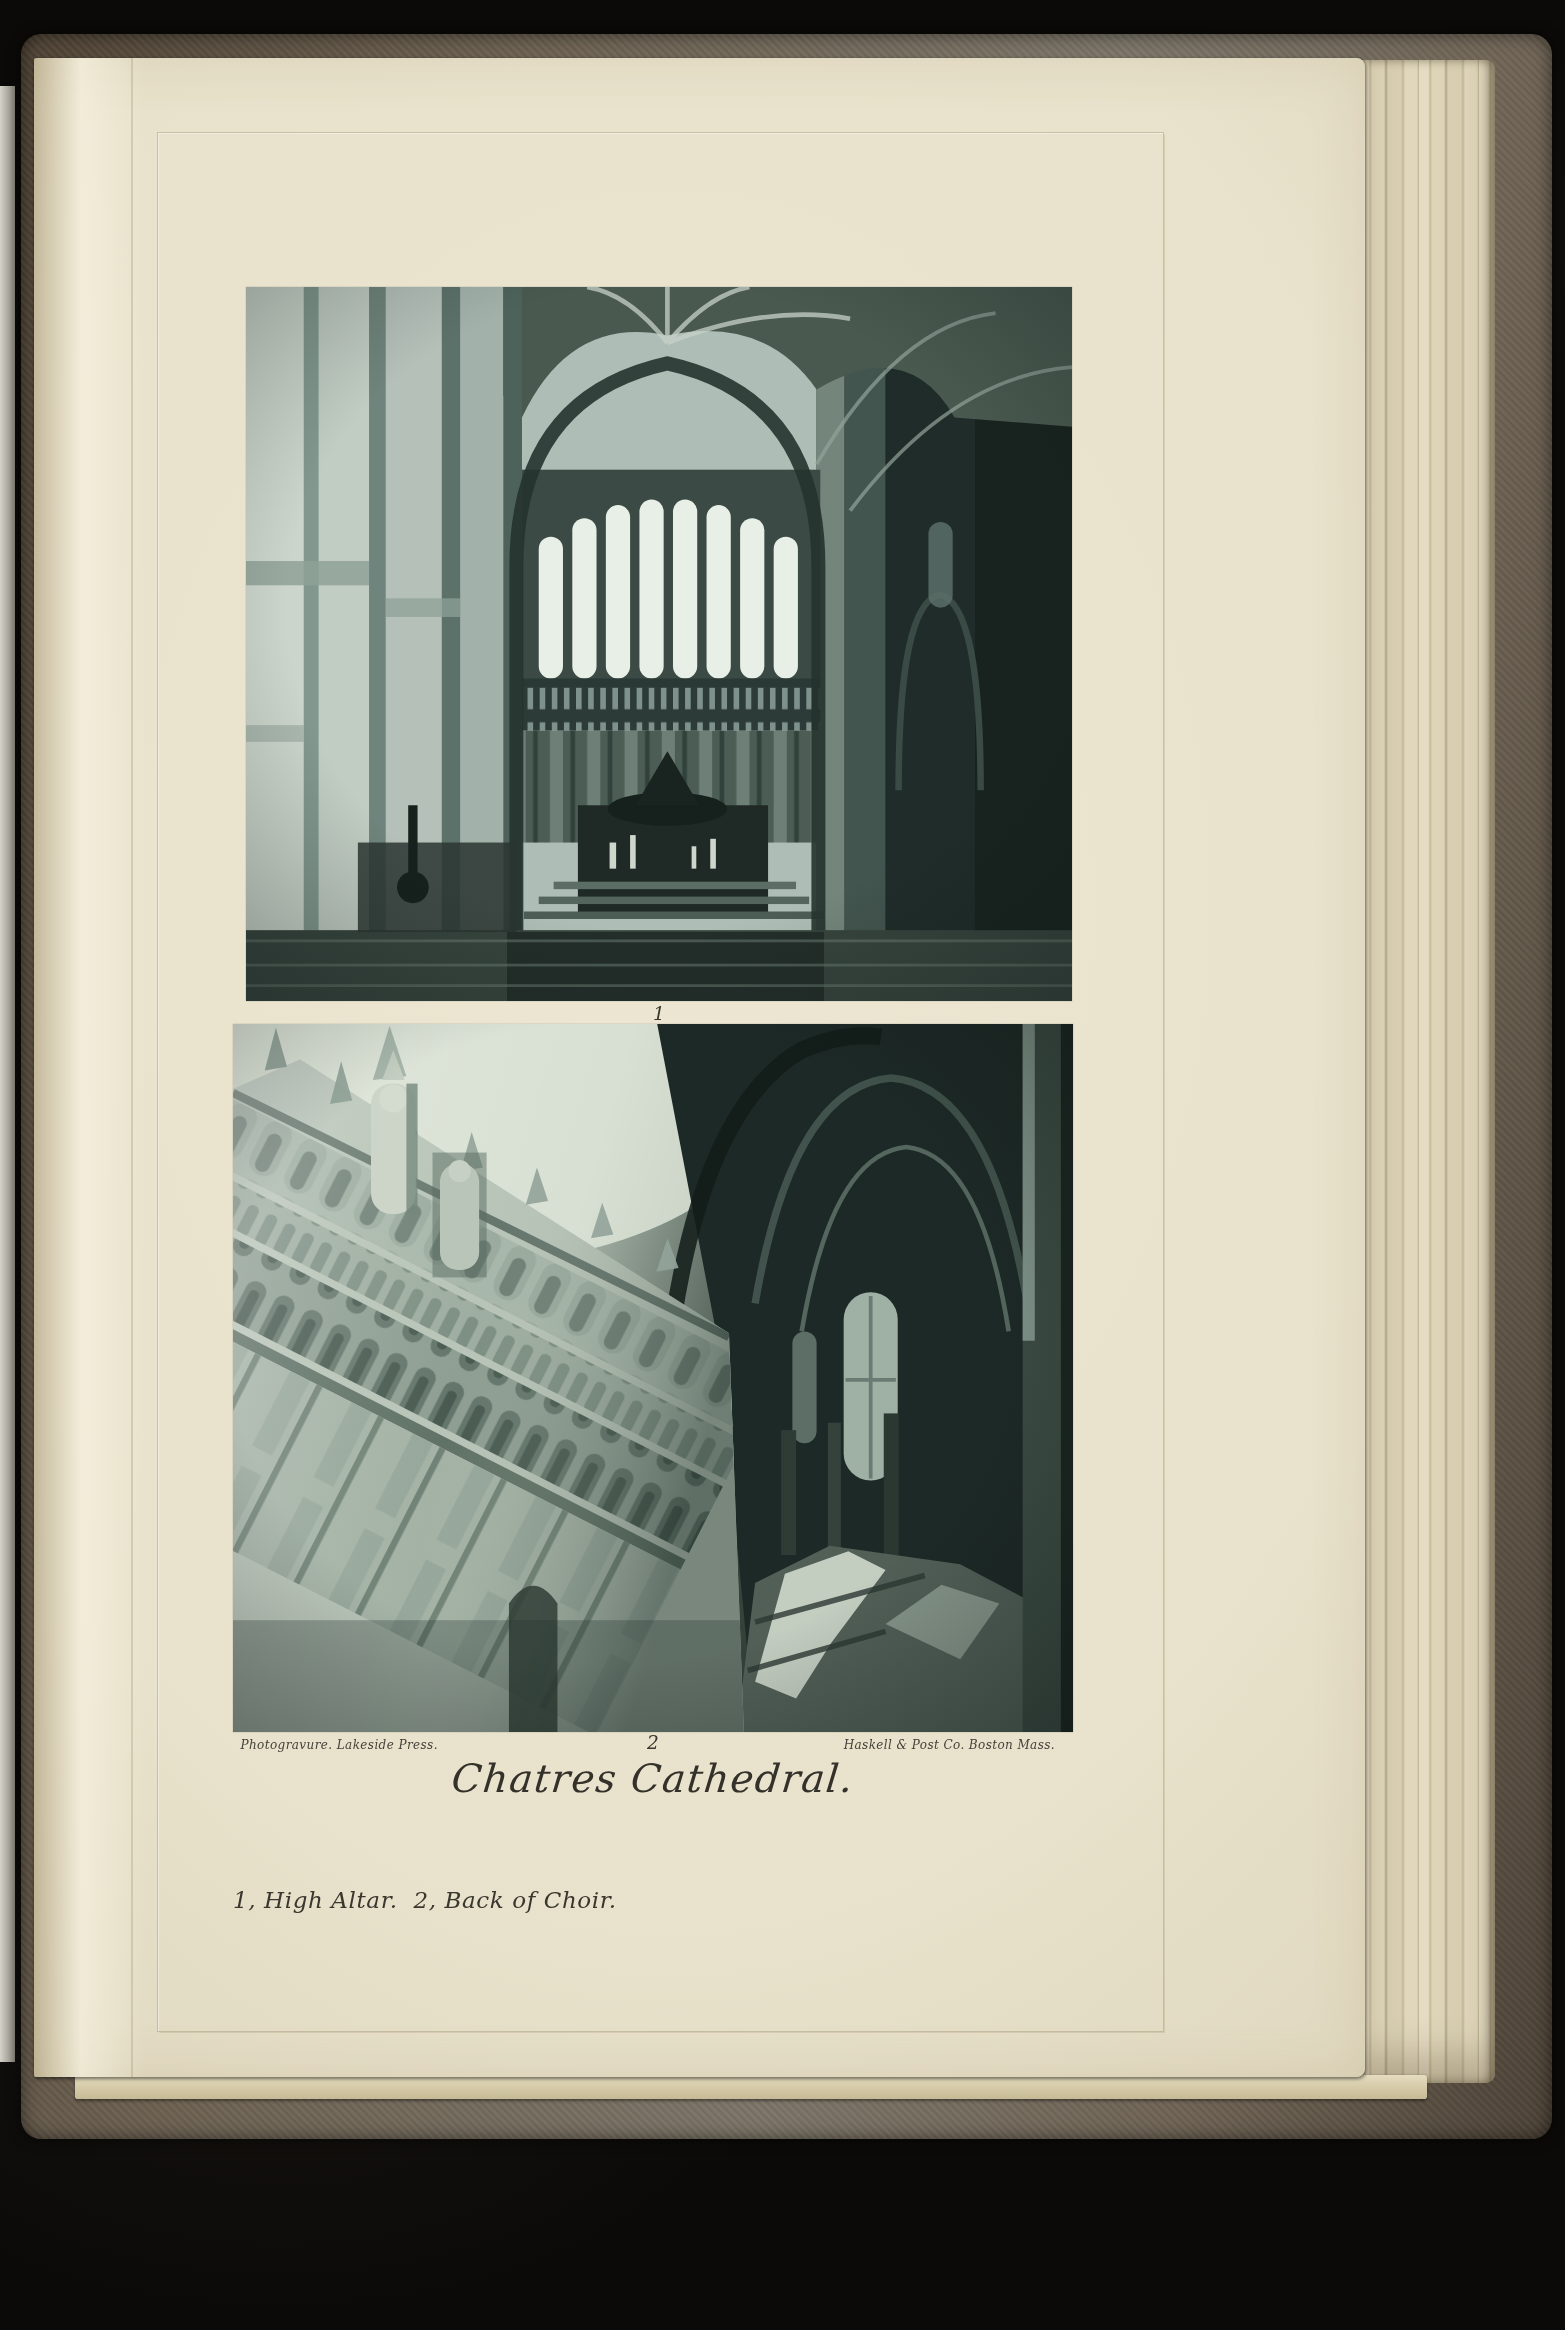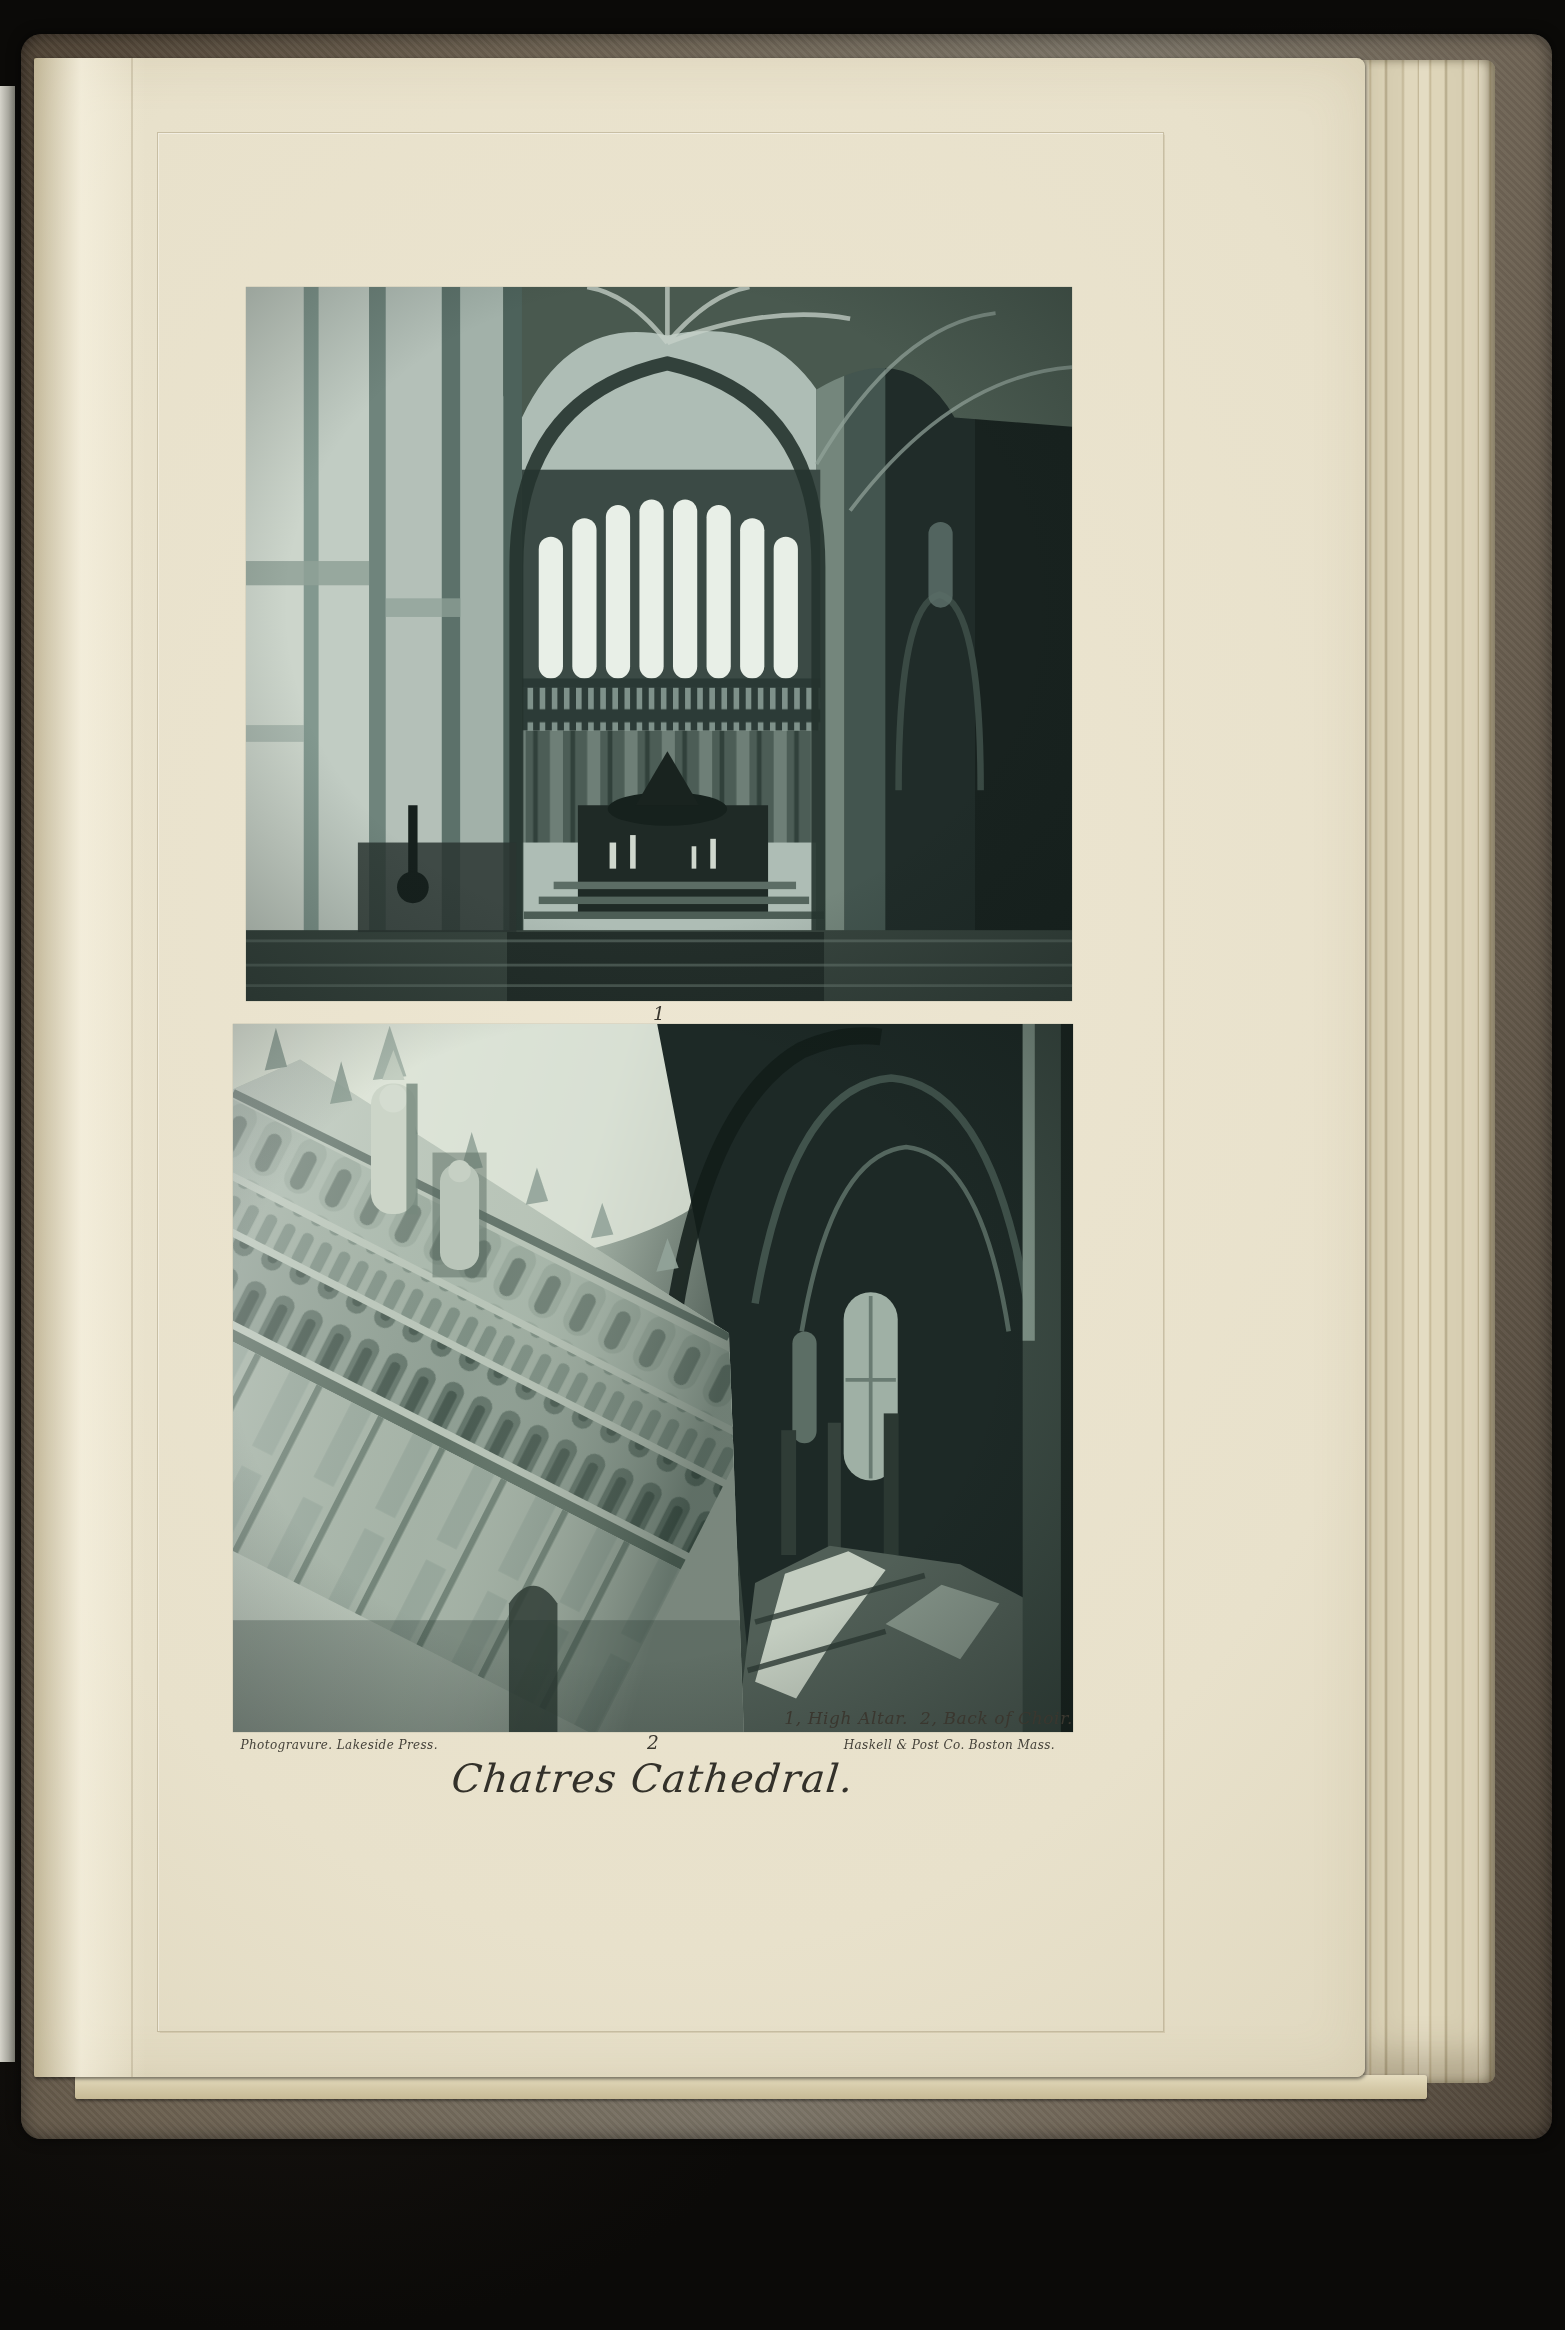--- a/index.html
+++ b/index.html
@@ -40,22 +40,22 @@
   .plate-2{left:233px;top:1024px;width:840px;height:708px;}
   .fig-label{position:absolute;text-align:center;font-style:italic;font-size:18.6px;color:#3a372f;}
   .fig-1{left:246px;top:1003px;width:826px;}
   .credits-row{position:absolute;left:233px;top:1734px;width:840px;height:22.4px;}
   .credit{position:absolute;font-style:italic;font-size:12px;letter-spacing:0.4px;color:#45423a;top:3.7px;}
   .credit-left{left:7.5px;}
   .credit-right{right:18px;}
   .fig-2{left:233px;top:1732px;width:840px;}
   .plate-title{position:absolute;left:233px;top:1756px;width:840px;text-align:center;
          font-style:italic;font-size:39px;letter-spacing:1.4px;color:#33312a;transform:skewX(-6deg);}
-  .plate-caption{position:absolute;left:233px;top:1708px;width:840px;text-align:right;
-         font-style:italic;font-size:17px;letter-spacing:0.6px;color:#3a372f;white-space:pre-wrap;}
+  .plate-caption{position:absolute;left:233px;top:1887px;width:840px;text-align:left;
+         font-style:italic;font-size:23px;letter-spacing:0.6px;color:#3a372f;white-space:pre-wrap;}
 </style>
 </head>
 <body>
 
 <div class="scene">
 
   <div class="cover"></div>
   <div class="page-stack"></div>
   <div class="under-pages"></div>
   <div class="left-sliver"></div>

